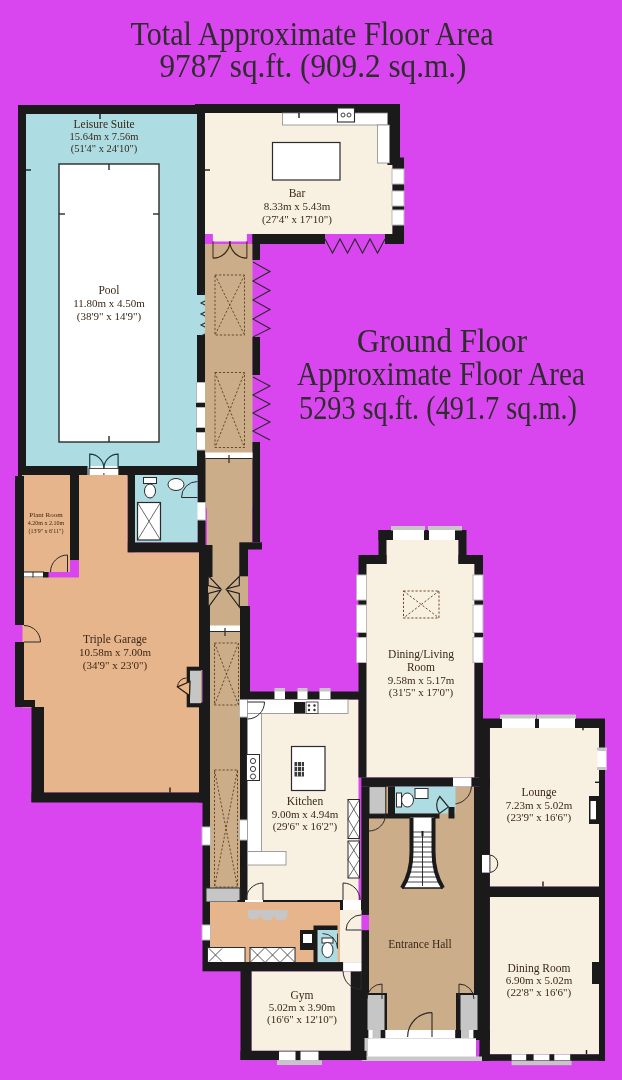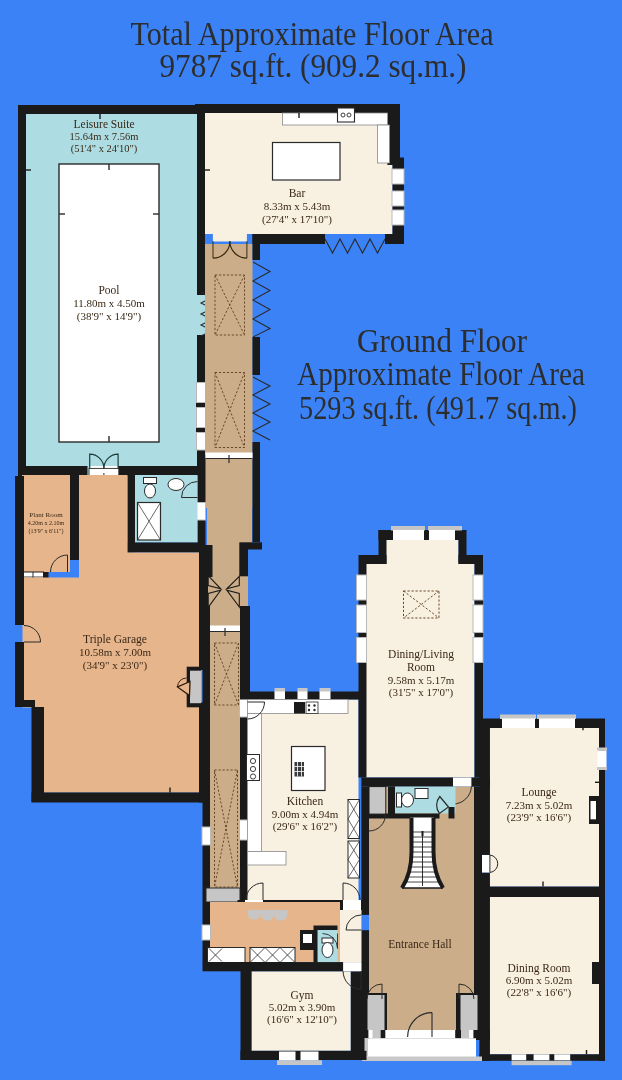--- a/index.html
+++ b/index.html
@@ -1,16 +1,16 @@
 <!DOCTYPE html>
 <html><head>
 <meta charset="utf-8">
 <style>
   html,body{margin:0;padding:0;background:#ffffff;}
-  .wrap{width:622px;height:1080px;position:relative;overflow:hidden;background:#3b82f6;}
+  .wrap{width:622px;height:1080px;position:relative;overflow:hidden;background:#d946ef;}
   text{font-family:"Liberation Serif", serif;}
 </style>
 </head>
 <body>
 <div class="wrap">
 <svg width="622" height="1080" viewBox="0 0 622 1080" xmlns="http://www.w3.org/2000/svg">
 
 <g fill="#2d2d2d" text-anchor="middle">
   <text x="312" y="45" font-size="34" textLength="363" lengthAdjust="spacingAndGlyphs">Total Approximate Floor Area</text>
   <text x="313" y="77" font-size="34" textLength="307" lengthAdjust="spacingAndGlyphs">9787 sq.ft. (909.2 sq.m.)</text>

